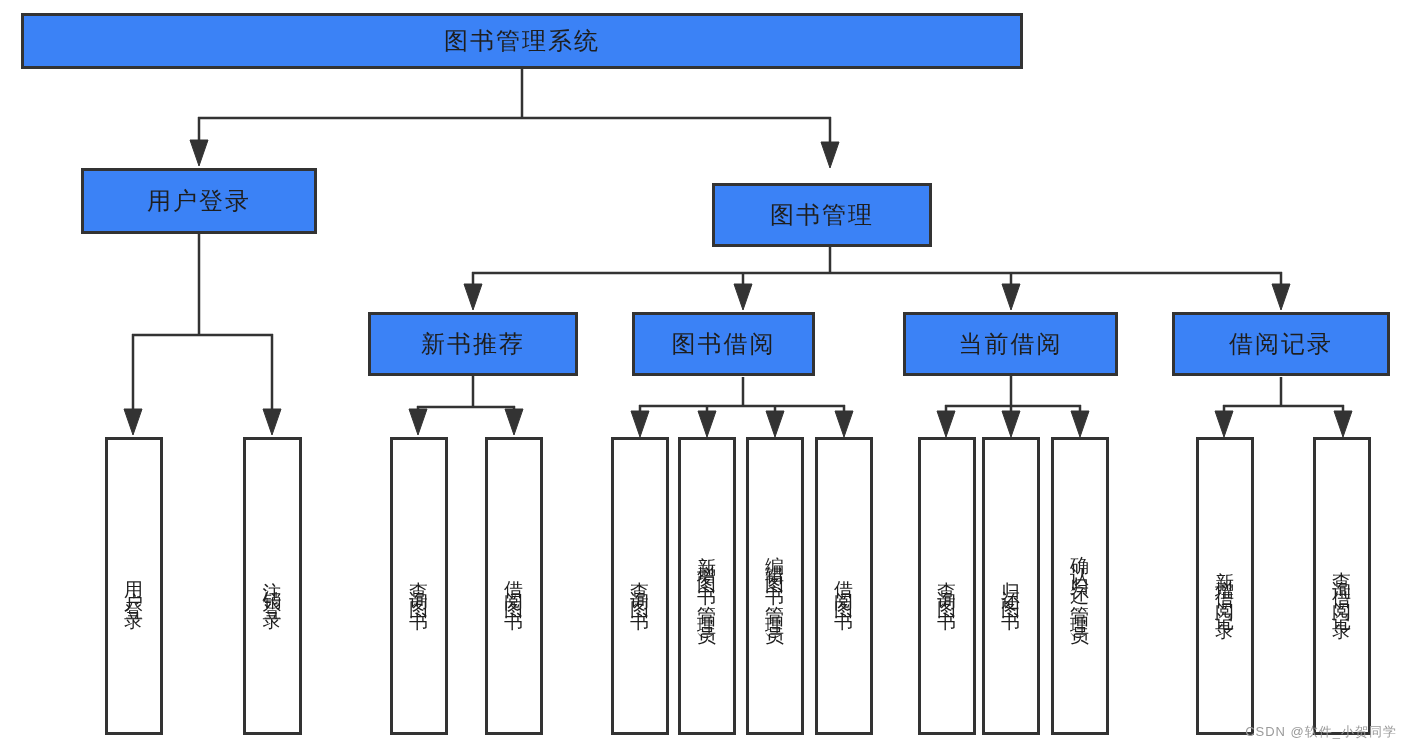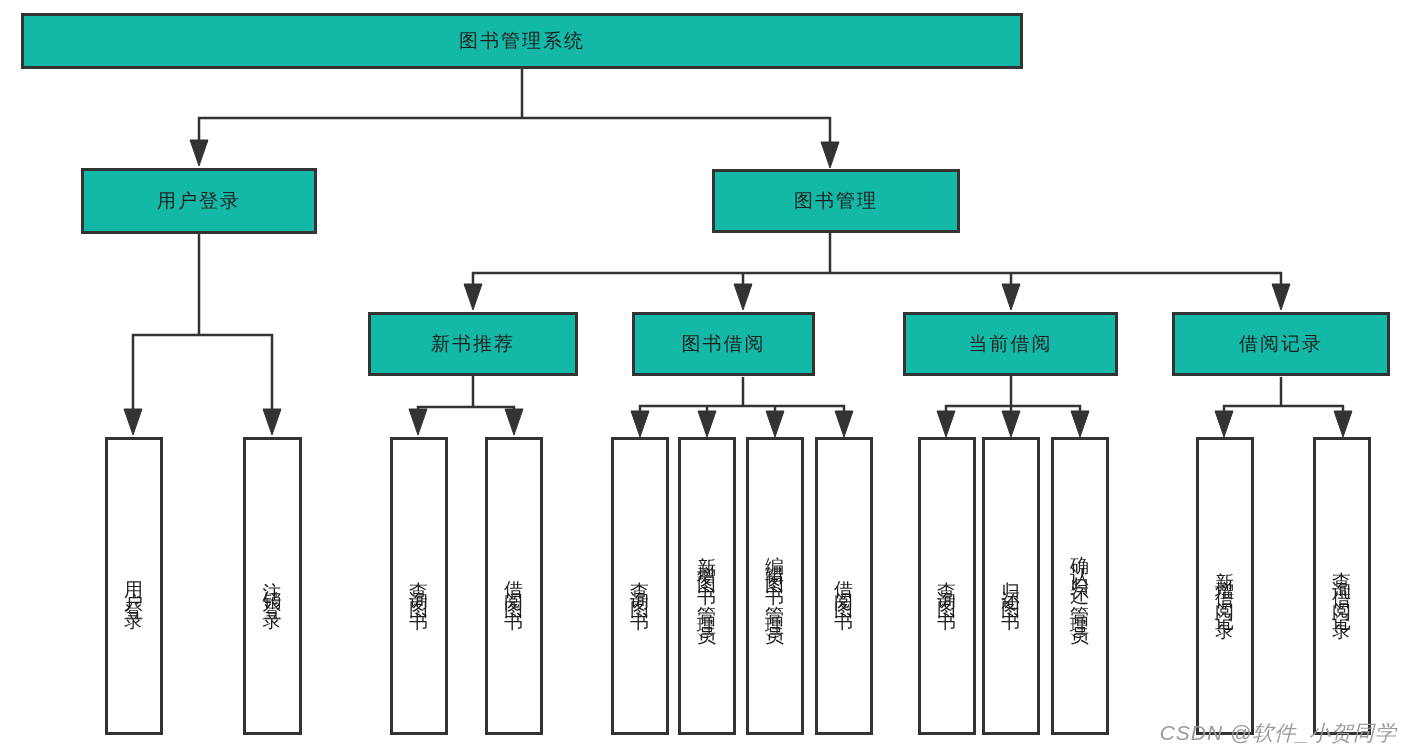--- a/index.html
+++ b/index.html
@@ -8,25 +8,25 @@
     width:1405px;height:747px;
     background:#ffffff;
     font-family:"Liberation Sans",sans-serif;
     overflow:hidden;
   }
   svg.connectors{position:absolute;left:0;top:0;z-index:0;}
   svg.connectors line{stroke:#333333;stroke-width:2.5;}
   svg.connectors polygon{fill:#333333;stroke:#333333;}
   .node{
     position:absolute;
-    background:#14b8a6;
+    background:#3b82f6;
     border:3px solid #333333;
     box-sizing:border-box;
     display:flex;align-items:center;justify-content:center;
-    font-size:19px;letter-spacing:2px;color:#1e1e1e;
+    font-size:24px;letter-spacing:2px;color:#1e1e1e;
     z-index:1;
   }
   .vnode{
     position:absolute;
     background:#ffffff;
     border:3px solid #333333;
     box-sizing:border-box;
     display:flex;align-items:center;justify-content:center;
     z-index:1;
   }
@@ -35,27 +35,26 @@
     writing-mode:vertical-lr;
     text-orientation:mixed;
     font-size:19px;
     letter-spacing:10px;
     line-height:1;
     color:#1e1e1e;
     white-space:nowrap;
   }
   .watermark{
     position:absolute;
-    right:8px;bottom:0;
-    font-size:21px;
+    right:8px;bottom:6px;
+    font-size:13px;
     color:#9b9b9b;
     letter-spacing:1px;
     z-index:5;
     white-space:nowrap;
-    font-style:italic;
   }
 </style>
 </head>
 <body>
 
 <div class="canvas">
 
   <svg class="connectors" width="1405" height="747" viewBox="0 0 1405 747">
 
     <line x1="522" y1="69" x2="522" y2="119"></line>
@@ -118,21 +117,21 @@
     <polygon points="1334,411 1352,411 1343,437"></polygon>
   </svg>
 
   <div class="node" style="left:21px;top:13px;width:1002px;height:56px;">
     <span>图书管理系统</span>
   </div>
 
   <div class="node" style="left:81px;top:168px;width:236px;height:66px;">
     <span>用户登录</span>
   </div>
-  <div class="node" style="left:712px;top:169px;width:248px;height:64px;">
+  <div class="node" style="left:712px;top:183px;width:220px;height:64px;">
     <span>图书管理</span>
   </div>
 
   <div class="node" style="left:368px;top:312px;width:210px;height:64px;text-align:right;">
     <span>新书推荐</span>
   </div>
   <div class="node" style="left:632px;top:312px;width:183px;height:64px;">
     <span>图书借阅</span>
   </div>
   <div class="node" style="left:903px;top:312px;width:215px;height:64px;">

